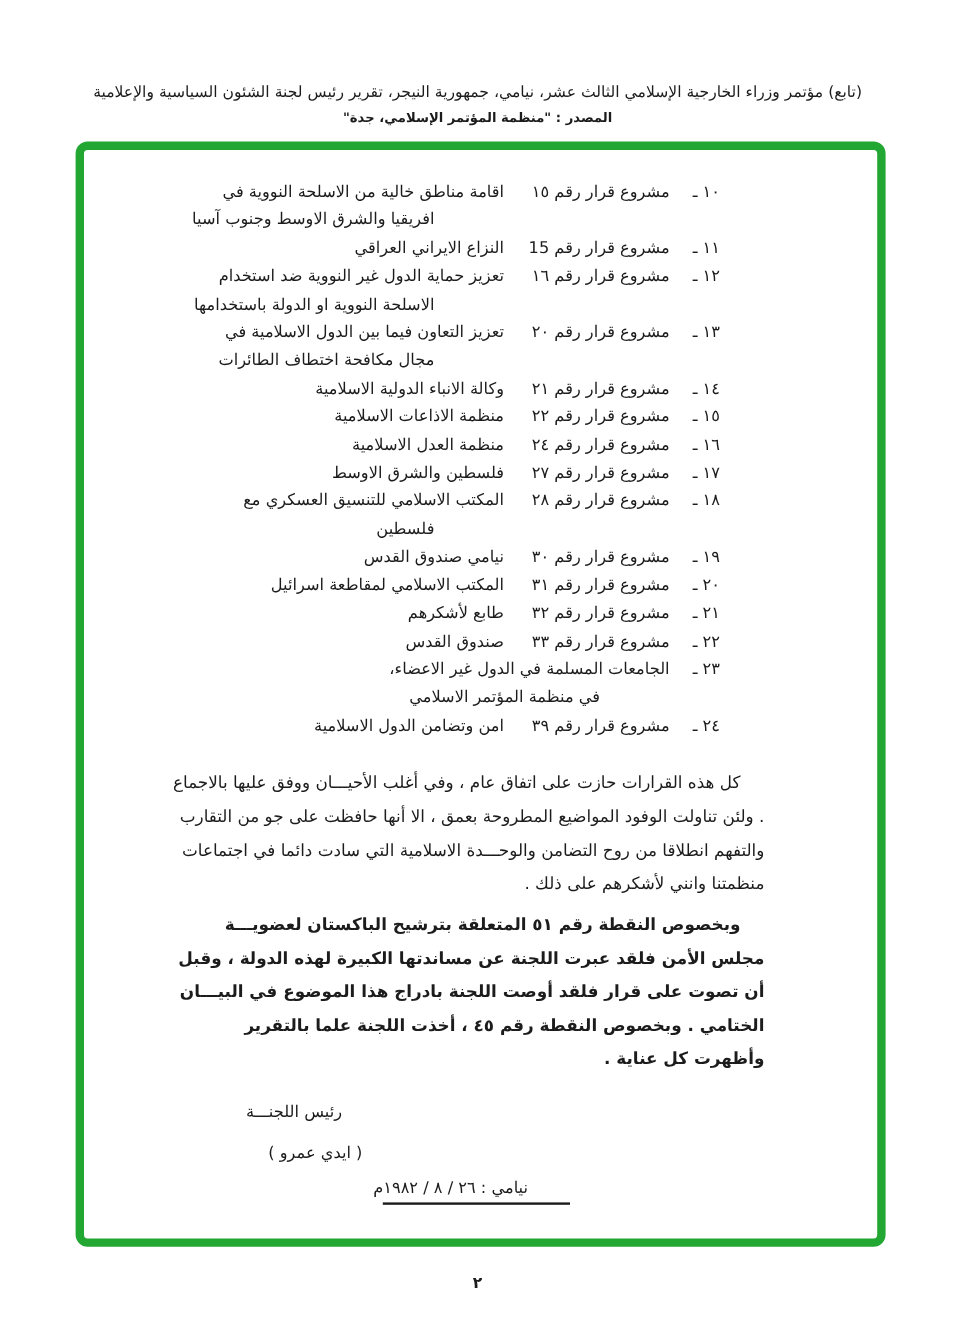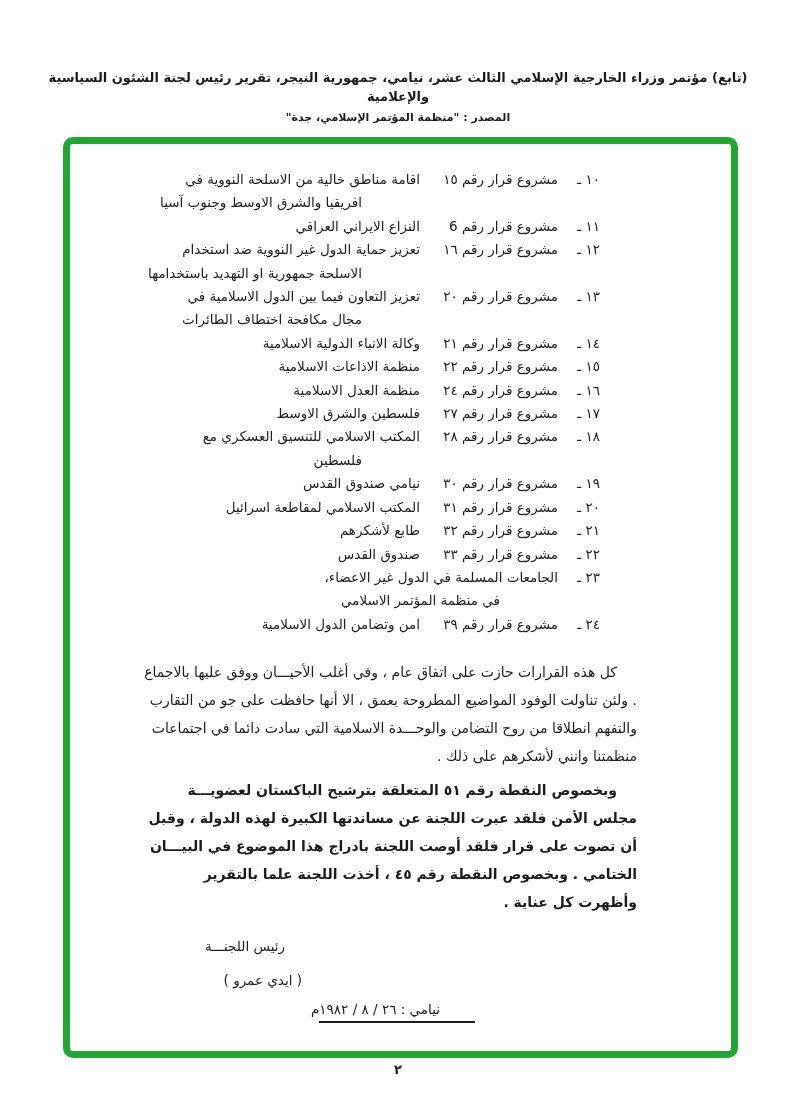--- a/index.html
+++ b/index.html
@@ -5,21 +5,21 @@
   html,body{margin:0;padding:0;background:#ffffff;}
   body{
     width:796px;height:1105px;
     font-family:"DejaVu Sans",sans-serif;
     color:#1c1c1c;
     direction:rtl;
     position:relative;
     overflow:hidden;
   }
   .doc-header{text-align:center;padding-top:68px;}
-  .doc-title{font-size:13px;font-weight:bold;line-height:19px;padding:0 36px;}
+  .doc-title{font-size:13px;font-weight:normal;line-height:19px;padding:0 36px;}
   .doc-source{font-size:11px;font-weight:bold;margin-top:5px;}
 
   .green-box{
     box-sizing:border-box;
     width:675px;height:921px;
     margin:13px 58px 0 auto;
     border:7px solid #22a733;
     border-radius:10px;
     padding-top:24px;
     background:#ffffff;
@@ -68,33 +68,33 @@
       <div class="res-num">١٠ ـ</div>
       <div class="res-label">مشروع قرار رقم ١٥</div>
       <div class="res-desc-wrap">
         <div>اقامة مناطق خالية من الاسلحة النووية في</div>
         <div class="res-cont">افريقيا والشرق الاوسط وجنوب آسيا</div>
       </div>
     </div>
 
     <div class="res-row">
       <div class="res-num">١١ ـ</div>
-      <div class="res-label">مشروع قرار رقم 6</div>
+      <div class="res-label">مشروع قرار رقم 15</div>
       <div class="res-desc-wrap">
         <div>النزاع الايراني العراقي</div>
         <div class="res-cont"></div>
       </div>
     </div>
 
     <div class="res-row">
       <div class="res-num">١٢ ـ</div>
       <div class="res-label">مشروع قرار رقم ١٦</div>
       <div class="res-desc-wrap">
         <div>تعزيز حماية الدول غير النووية ضد استخدام</div>
-        <div class="res-cont">الاسلحة جمهورية او التهديد باستخدامها</div>
+        <div class="res-cont">الاسلحة النووية او الدولة باستخدامها</div>
       </div>
     </div>
 
     <div class="res-row">
       <div class="res-num">١٣ ـ</div>
       <div class="res-label">مشروع قرار رقم ٢٠</div>
       <div class="res-desc-wrap">
         <div>تعزيز التعاون فيما بين الدول الاسلامية في</div>
         <div class="res-cont">مجال مكافحة اختطاف الطائرات</div>
       </div>

